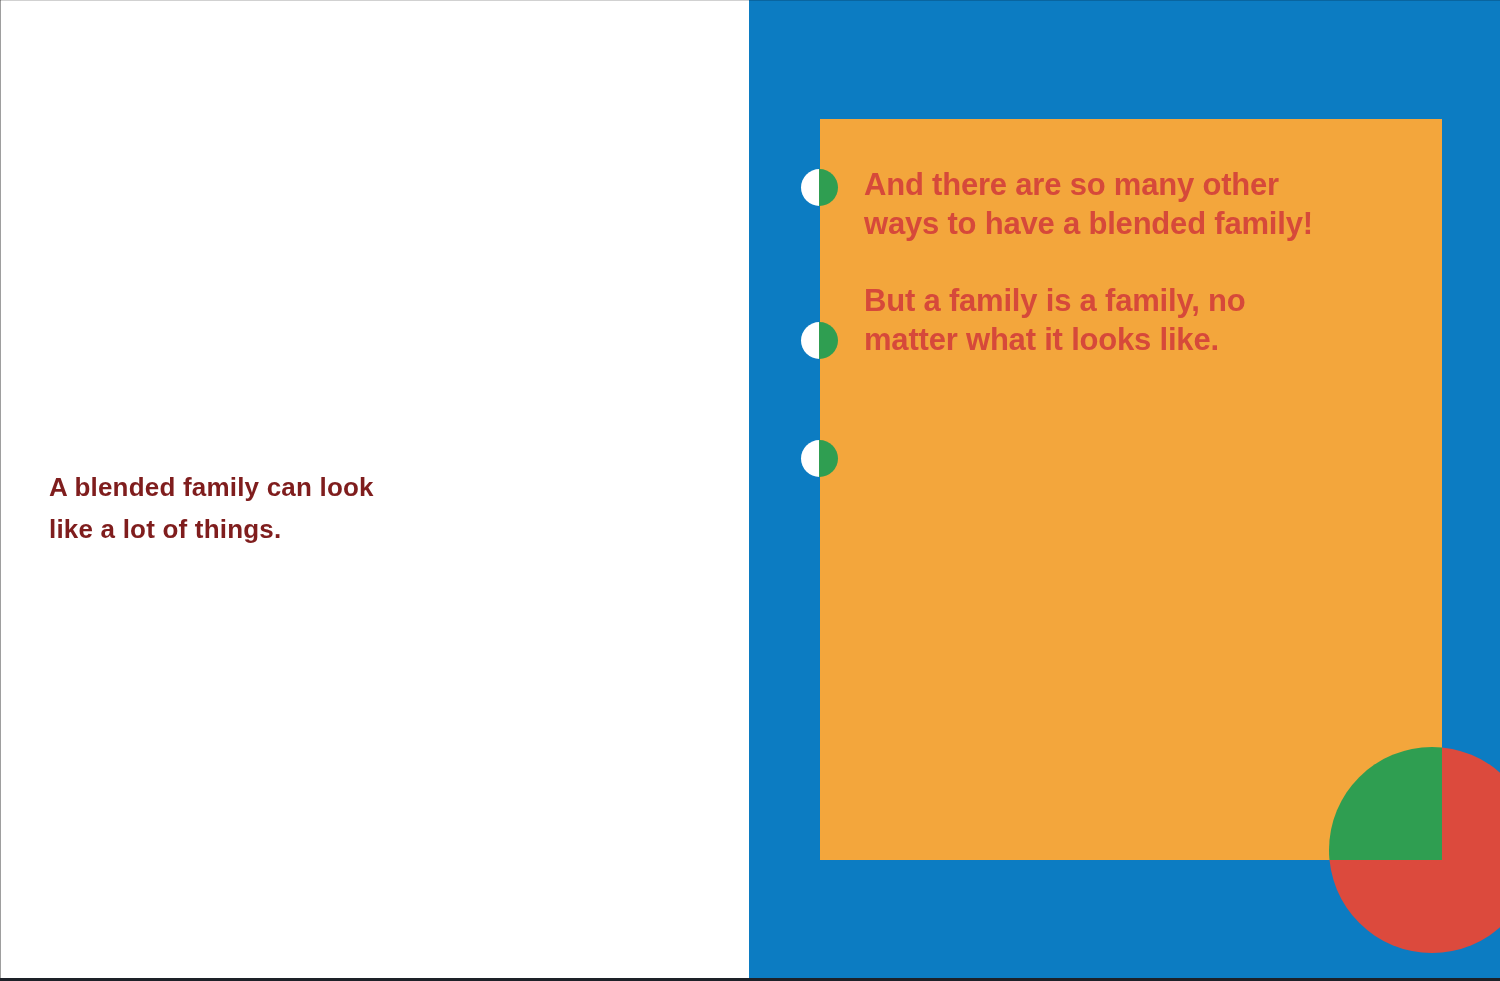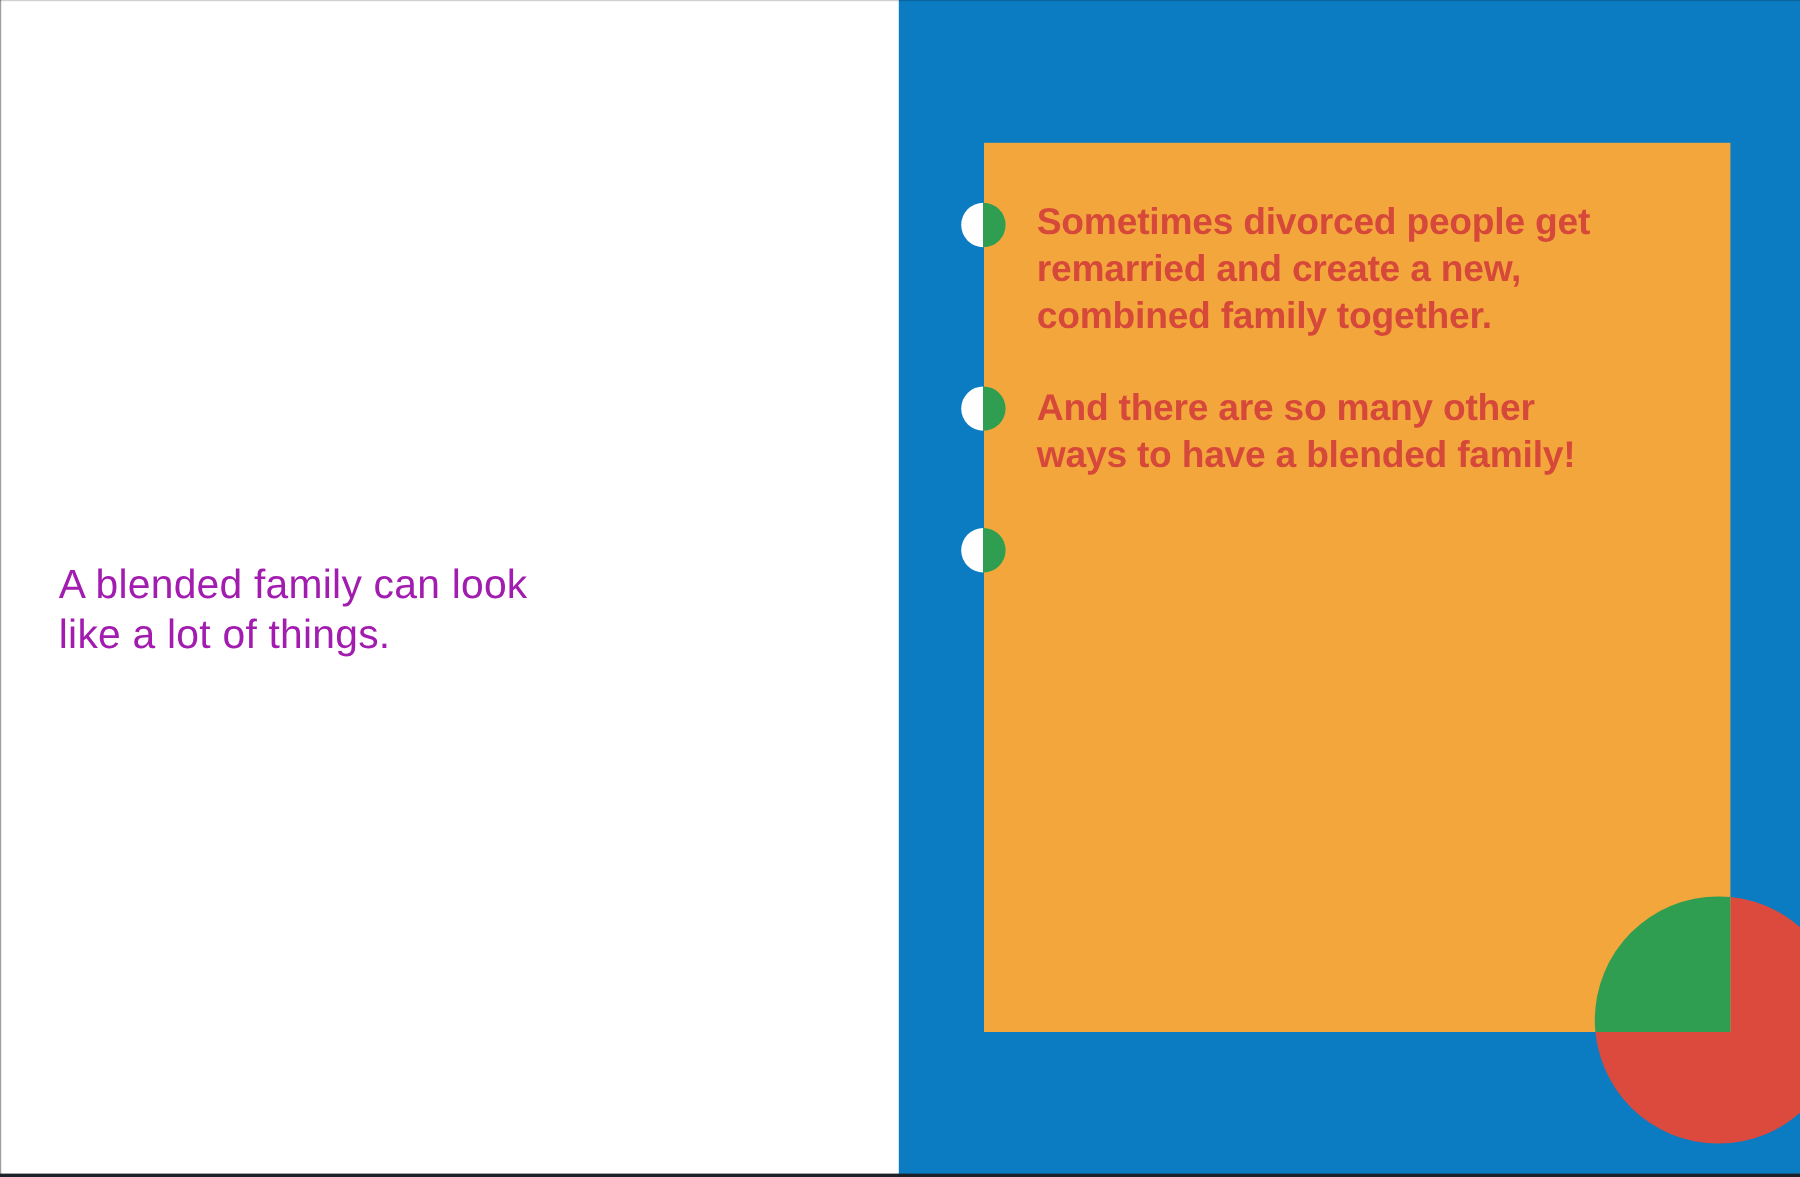--- a/index.html
+++ b/index.html
@@ -18,25 +18,25 @@
     position: absolute;
     left: 0; top: 0;
     width: 749px; height: 981px;
     background: #ffffff;
   }
   .left-page-text {
     position: absolute;
     left: 49px;
     top: 466px;
     width: 560px;
-    font-size: 34px;
+    font-size: 26px;
     line-height: 42px;
-    font-weight: 400;
+    font-weight: 700;
     letter-spacing: 0.2px;
-    color: #a21caf;
+    color: #7f1d1d;
     white-space: pre-line;
   }
 
   
   .right-page {
     position: absolute;
     left: 749px; top: 0;
     width: 751px; height: 981px;
     background: #0c7cc2;
   }
@@ -121,25 +121,24 @@
 like a lot of things.</div>
   </div>
 
   <div class="right-page"></div>
 
   <div class="corner-circle-red"></div>
 
   <div class="text-card">
     <div class="corner-circle-green"></div>
     <div class="card-paragraphs">
-      <p class="card-paragraph">Sometimes divorced people get
-remarried and create a new,
-combined family together.</p>
       <p class="card-paragraph">And there are so many other
 ways to have a blended family!</p>
+      <p class="card-paragraph">But a family is a family, no
+matter what it looks like.</p>
     </div>
   </div>
 
   <div class="bullet-dot bullet-1"></div>
   <div class="bullet-dot bullet-2"></div>
   <div class="bullet-dot bullet-3"></div>
 
   <div class="edge-left"></div>
   <div class="edge-top"></div>
   <div class="edge-bottom"></div>

